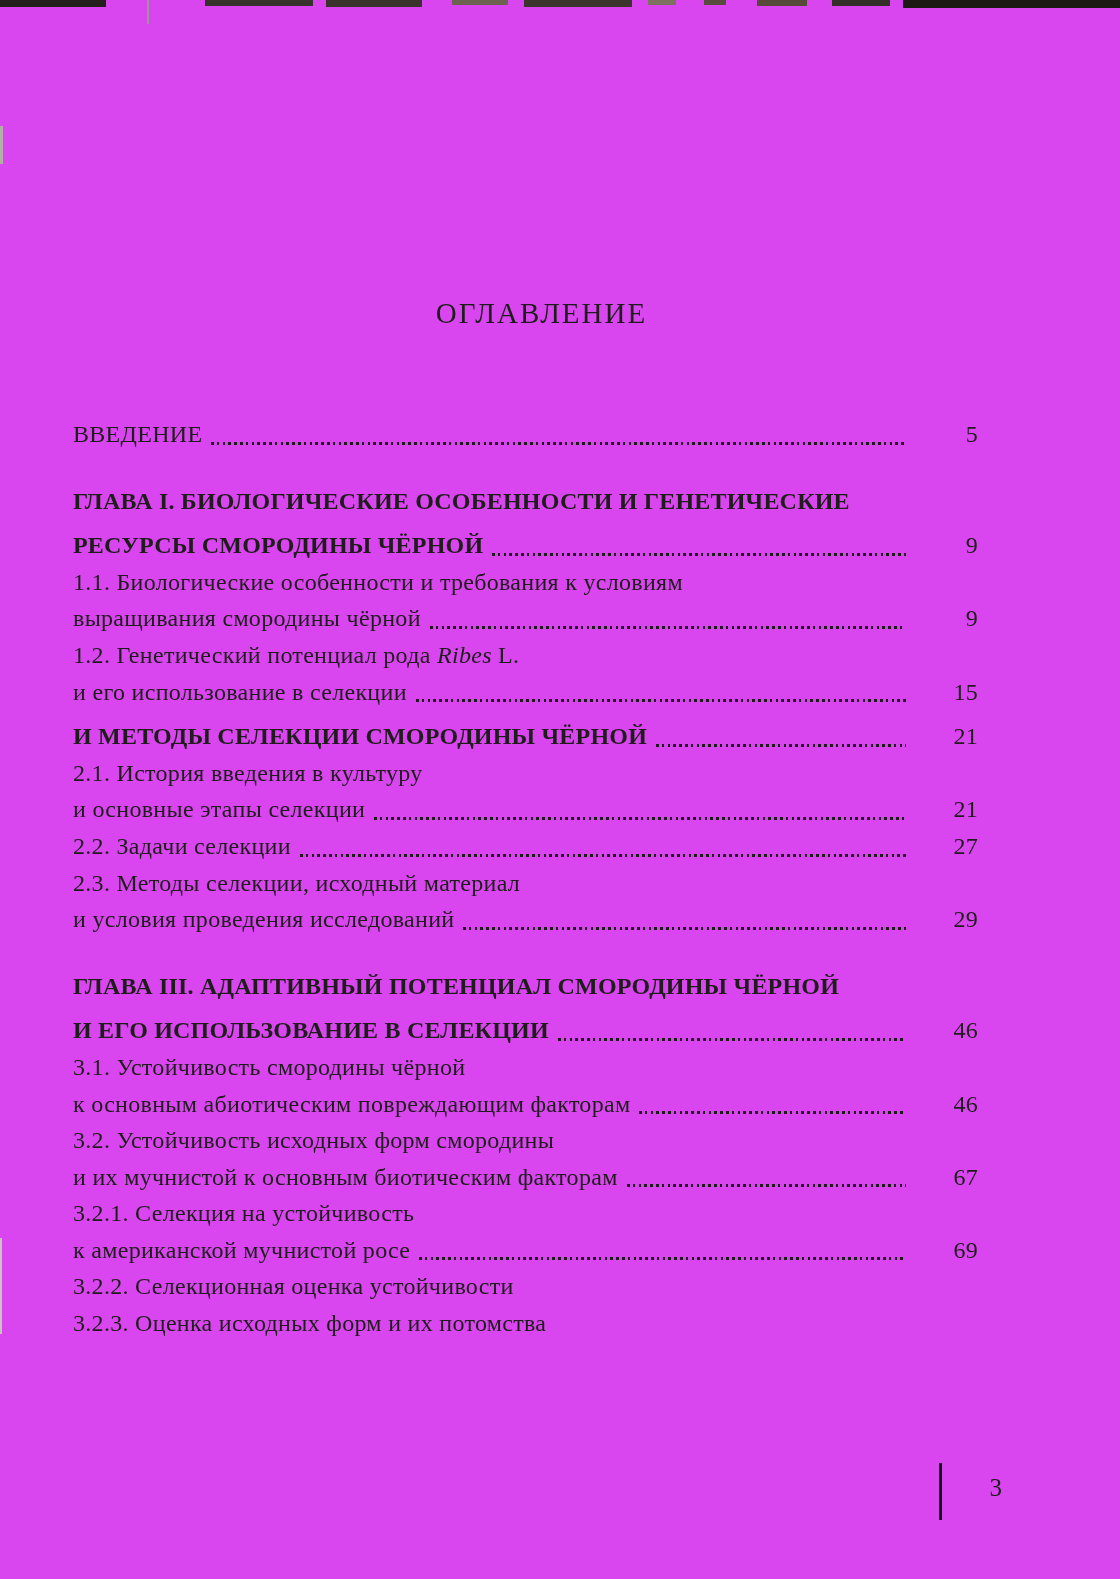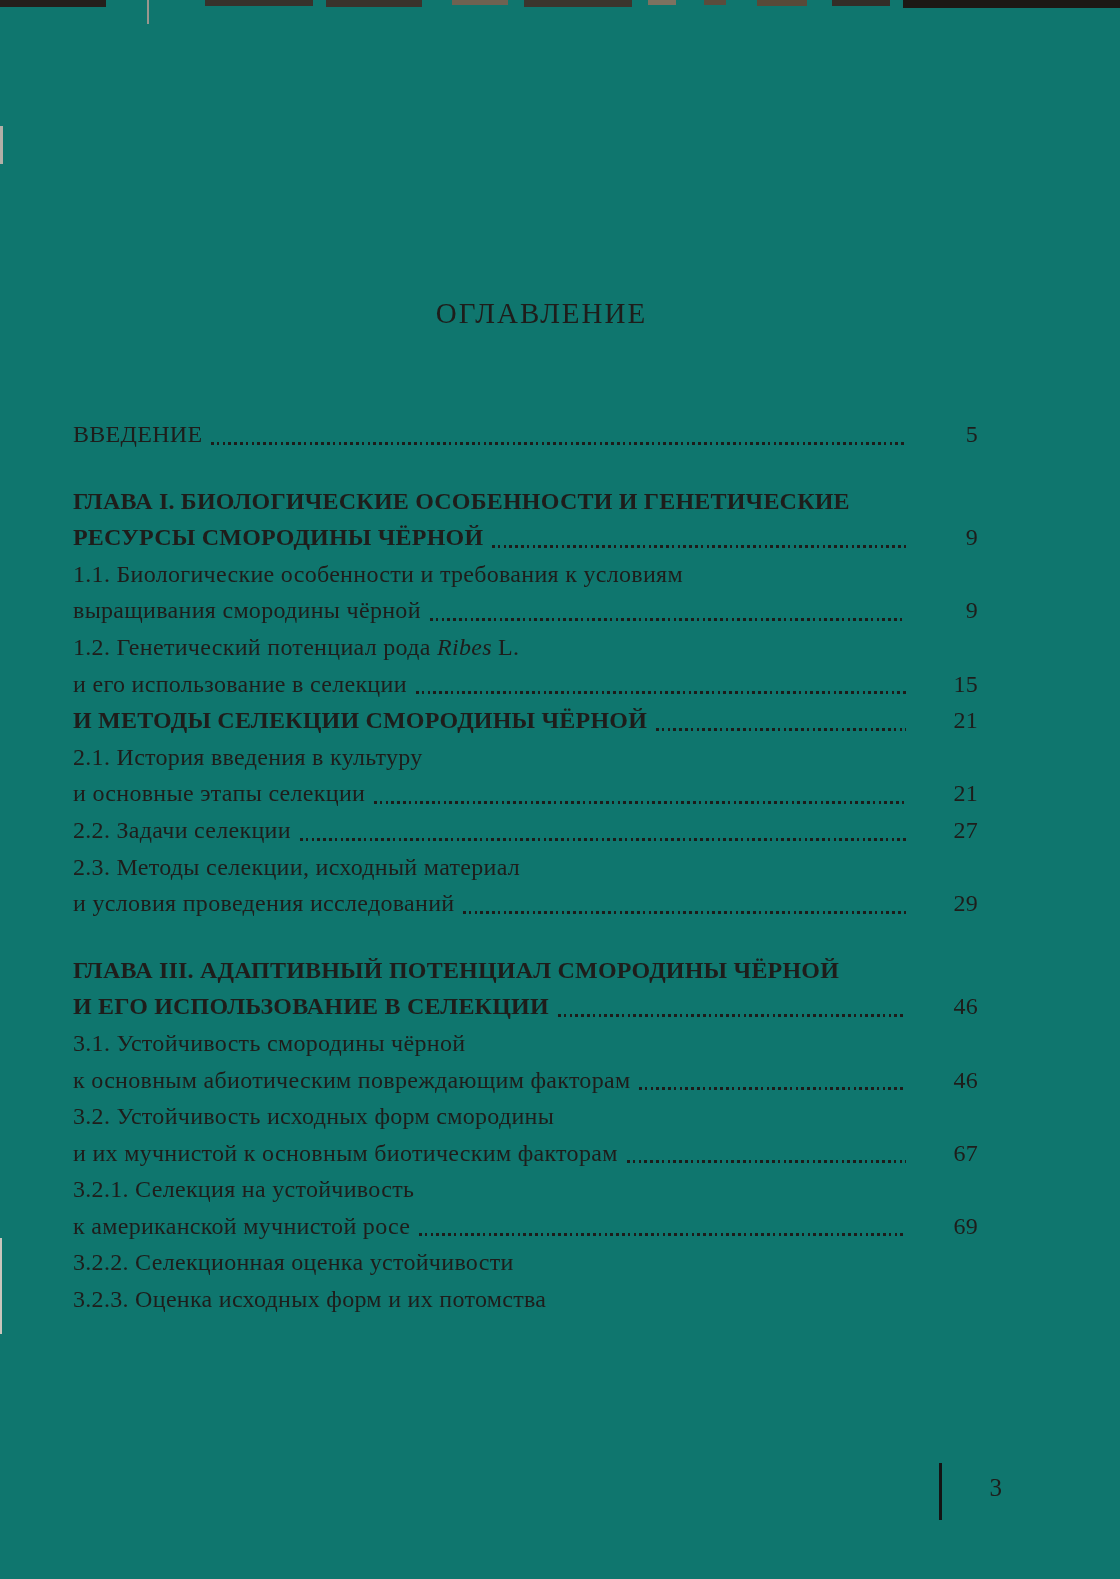--- a/index.html
+++ b/index.html
@@ -1,20 +1,20 @@
 <!DOCTYPE html>
 <html><head>
 <meta charset="utf-8">
 <style>
   html,body{margin:0;padding:0;background:#e8e6e0;}
   .page{
     position:relative;
     width:1120px;height:1579px;
     margin:0 auto;
-    background:#0f766e;
+    background:#d946ef;
     font-family:"Liberation Serif","DejaVu Serif",serif;
     color:#1e1d1b;
     overflow:hidden;
   }
   
   .artifact{position:absolute;background:#262420;}
   .a1{left:0;top:0;width:106px;height:7px;background:#241f1b;}
   .a2{left:147px;top:0;width:2px;height:24px;background:#9a968e;}
   .a3{left:205px;top:0;width:108px;height:6px;background:#37322b;}
   .a4{left:326px;top:0;width:96px;height:7px;background:#3a332c;}
@@ -42,21 +42,21 @@
   }
   .line{
     display:flex;
     align-items:flex-end;
     height:36.6px;
     line-height:36.6px;
     font-size:24px;
     letter-spacing:0.3px;
     white-space:pre;
   }
-  .line.h{font-weight:bold;letter-spacing:0.2px;}
+  .line.h{font-weight:bold;letter-spacing:0.2px;margin-top:8px;}
   .line.sp{margin-top:30px;}
   .leader{
     flex:1;
     height:3px;
     align-self:flex-end;
     margin:0 10px 8px 9px;
     background-image:repeating-linear-gradient(to right,#1d1c1a 0 2.6px,transparent 2.6px 5.8px);
   }
   .pagenum{
     width:62px;

